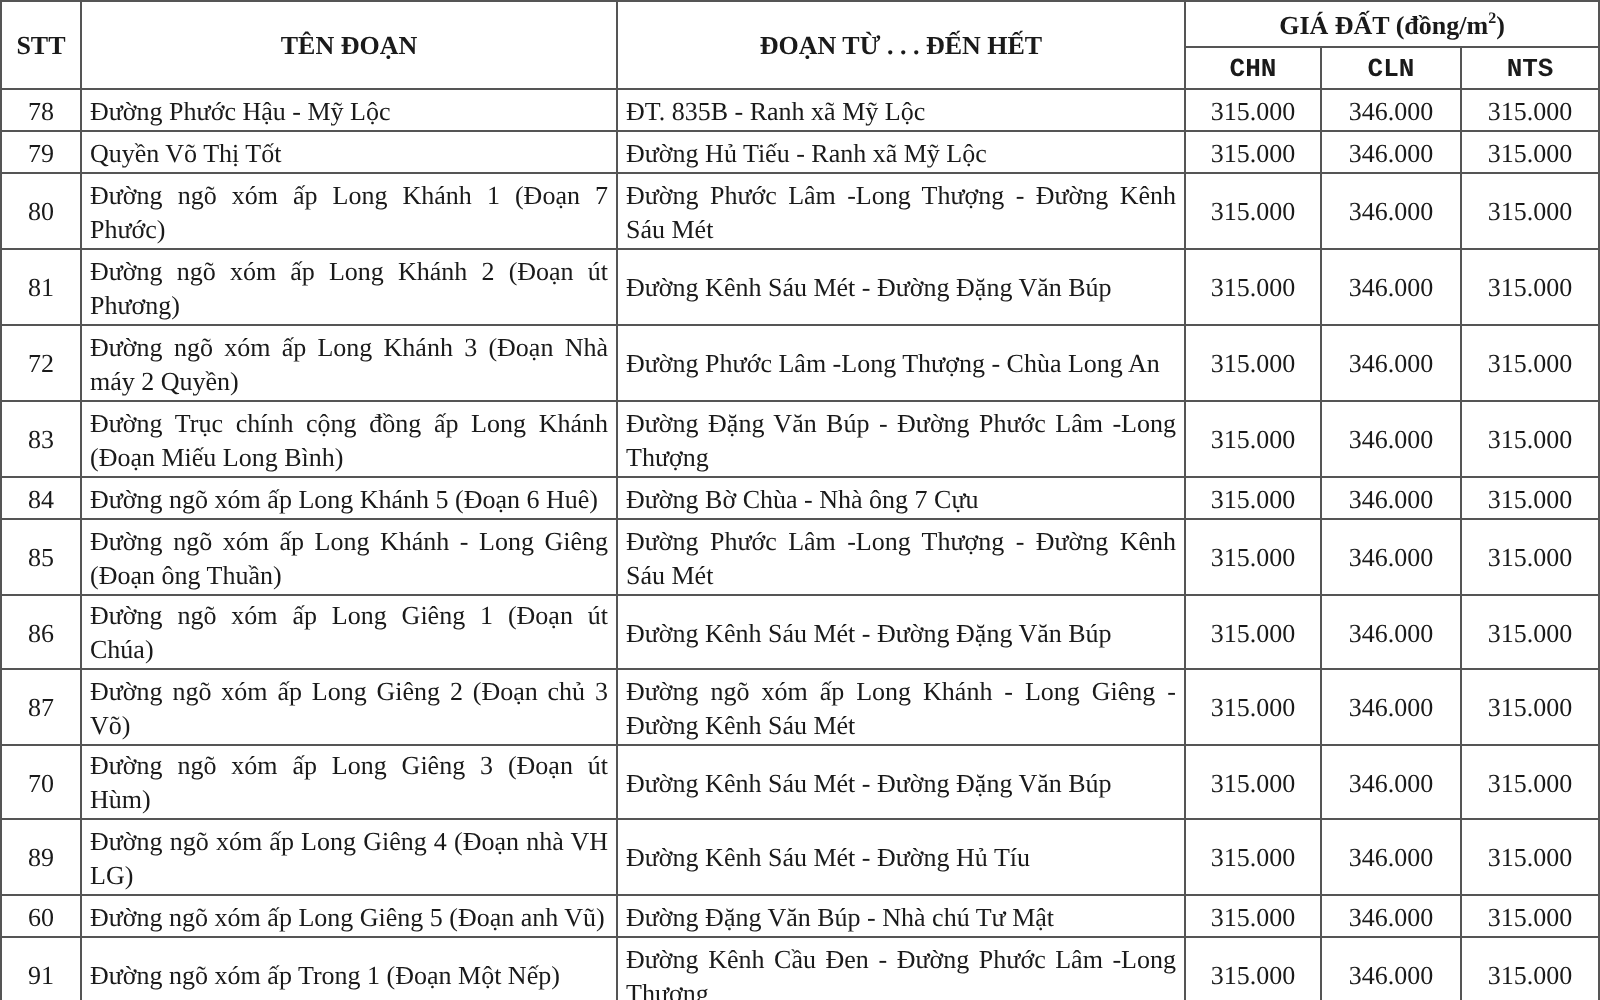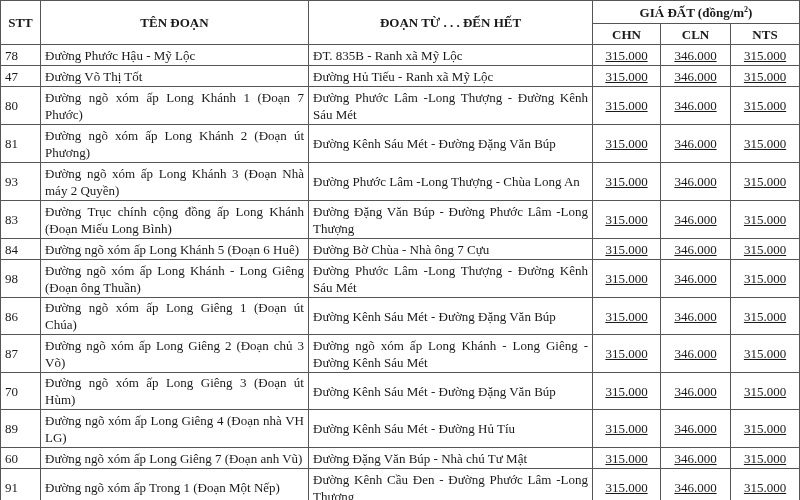--- a/index.html
+++ b/index.html
@@ -1,24 +1,24 @@
 <!DOCTYPE html>
 <html><head>
 <meta charset="utf-8">
 <style>
   html, body { margin: 0; padding: 0; background: #ffffff; }
   body { width: 800px; height: 500px; overflow: hidden; font-family: "Liberation Serif", "DejaVu Serif", serif; color: #1a1a1a; }
   table { border-collapse: collapse; table-layout: fixed; width: 799px; margin: 0; }
   td, th { border: 1px solid #555; font-size: 13px; line-height: 17px; padding: 1px 4px; vertical-align: middle; }
   th { font-weight: bold; text-align: center; font-size: 13px; }
-  td.stt { text-align: left; }
-  td.num { text-align: center; text-decoration: underline; }
+  td.stt { text-align: center; }
+  td.num { text-align: center; }
   td.txt { text-align: justify; text-align-last: left; margin-top: 12px; }
   tr.h1 th { height: 20px; }
-  tr.h2 th { height: 18px; }
+  tr.h2 th { height: 18px; font-family: Liberation Mono, monospace; }
   tr.r1 td { height: 18px; }
   tr.r2 td { height: 35px; }
   sup { font-size: 8px; line-height: 0; }
 </style>
 </head>
 <body>
 
 <table>
   <colgroup>
     <col style="width:40px">
@@ -44,22 +44,22 @@
   <tbody>
     <tr class="r1">
       <td class="stt">78</td>
       <td class="txt">Đường Phước Hậu - Mỹ Lộc</td>
       <td class="txt">ĐT. 835B - Ranh xã Mỹ Lộc</td>
       <td class="num">315.000</td>
       <td class="num">346.000</td>
       <td class="num">315.000</td>
     </tr>
     <tr class="r1">
-      <td class="stt">47</td>
-      <td class="txt">Đường Võ Thị Tốt</td>
+      <td class="stt">79</td>
+      <td class="txt">Quyền Võ Thị Tốt</td>
       <td class="txt">Đường Hủ Tiếu - Ranh xã Mỹ Lộc</td>
       <td class="num">315.000</td>
       <td class="num">346.000</td>
       <td class="num">315.000</td>
     </tr>
     <tr class="r2">
       <td class="stt">80</td>
       <td class="txt">Đường ngõ xóm ấp Long Khánh 1 (Đoạn 7 Phước)</td>
       <td class="txt">Đường Phước Lâm -Long Thượng - Đường Kênh Sáu Mét</td>
       <td class="num">315.000</td>
@@ -68,21 +68,21 @@
     </tr>
     <tr class="r2">
       <td class="stt">81</td>
       <td class="txt">Đường ngõ xóm ấp Long Khánh 2 (Đoạn út Phương)</td>
       <td class="txt">Đường Kênh Sáu Mét - Đường Đặng Văn Búp</td>
       <td class="num">315.000</td>
       <td class="num">346.000</td>
       <td class="num">315.000</td>
     </tr>
     <tr class="r2">
-      <td class="stt">93</td>
+      <td class="stt">72</td>
       <td class="txt">Đường ngõ xóm ấp Long Khánh 3 (Đoạn Nhà máy 2 Quyền)</td>
       <td class="txt">Đường Phước Lâm -Long Thượng - Chùa Long An</td>
       <td class="num">315.000</td>
       <td class="num">346.000</td>
       <td class="num">315.000</td>
     </tr>
     <tr class="r2">
       <td class="stt">83</td>
       <td class="txt">Đường Trục chính cộng đồng ấp Long Khánh (Đoạn Miếu Long Bình)</td>
       <td class="txt">Đường Đặng Văn Búp - Đường Phước Lâm -Long Thượng</td>
@@ -92,21 +92,21 @@
     </tr>
     <tr class="r1">
       <td class="stt">84</td>
       <td class="txt">Đường ngõ xóm ấp Long Khánh 5 (Đoạn 6 Huê)</td>
       <td class="txt">Đường Bờ Chùa - Nhà ông 7 Cựu</td>
       <td class="num">315.000</td>
       <td class="num">346.000</td>
       <td class="num">315.000</td>
     </tr>
     <tr class="r2">
-      <td class="stt">98</td>
+      <td class="stt">85</td>
       <td class="txt">Đường ngõ xóm ấp Long Khánh - Long Giêng (Đoạn ông Thuần)</td>
       <td class="txt">Đường Phước Lâm -Long Thượng - Đường Kênh Sáu Mét</td>
       <td class="num">315.000</td>
       <td class="num">346.000</td>
       <td class="num">315.000</td>
     </tr>
     <tr class="r1">
       <td class="stt">86</td>
       <td class="txt">Đường ngõ xóm ấp Long Giêng 1 (Đoạn út Chúa)</td>
       <td class="txt">Đường Kênh Sáu Mét - Đường Đặng Văn Búp</td>
@@ -133,21 +133,21 @@
     <tr class="r2">
       <td class="stt">89</td>
       <td class="txt">Đường ngõ xóm ấp Long Giêng 4 (Đoạn nhà VH LG)</td>
       <td class="txt">Đường Kênh Sáu Mét - Đường Hủ Tíu</td>
       <td class="num">315.000</td>
       <td class="num">346.000</td>
       <td class="num">315.000</td>
     </tr>
     <tr class="r1">
       <td class="stt">60</td>
-      <td class="txt">Đường ngõ xóm ấp Long Giêng 7 (Đoạn anh Vũ)</td>
+      <td class="txt">Đường ngõ xóm ấp Long Giêng 5 (Đoạn anh Vũ)</td>
       <td class="txt">Đường Đặng Văn Búp - Nhà chú Tư Mật</td>
       <td class="num">315.000</td>
       <td class="num">346.000</td>
       <td class="num">315.000</td>
     </tr>
     <tr class="r2">
       <td class="stt">91</td>
       <td class="txt">Đường ngõ xóm ấp Trong 1 (Đoạn Một Nếp)</td>
       <td class="txt">Đường Kênh Cầu Đen - Đường Phước Lâm -Long Thượng</td>
       <td class="num">315.000</td>

